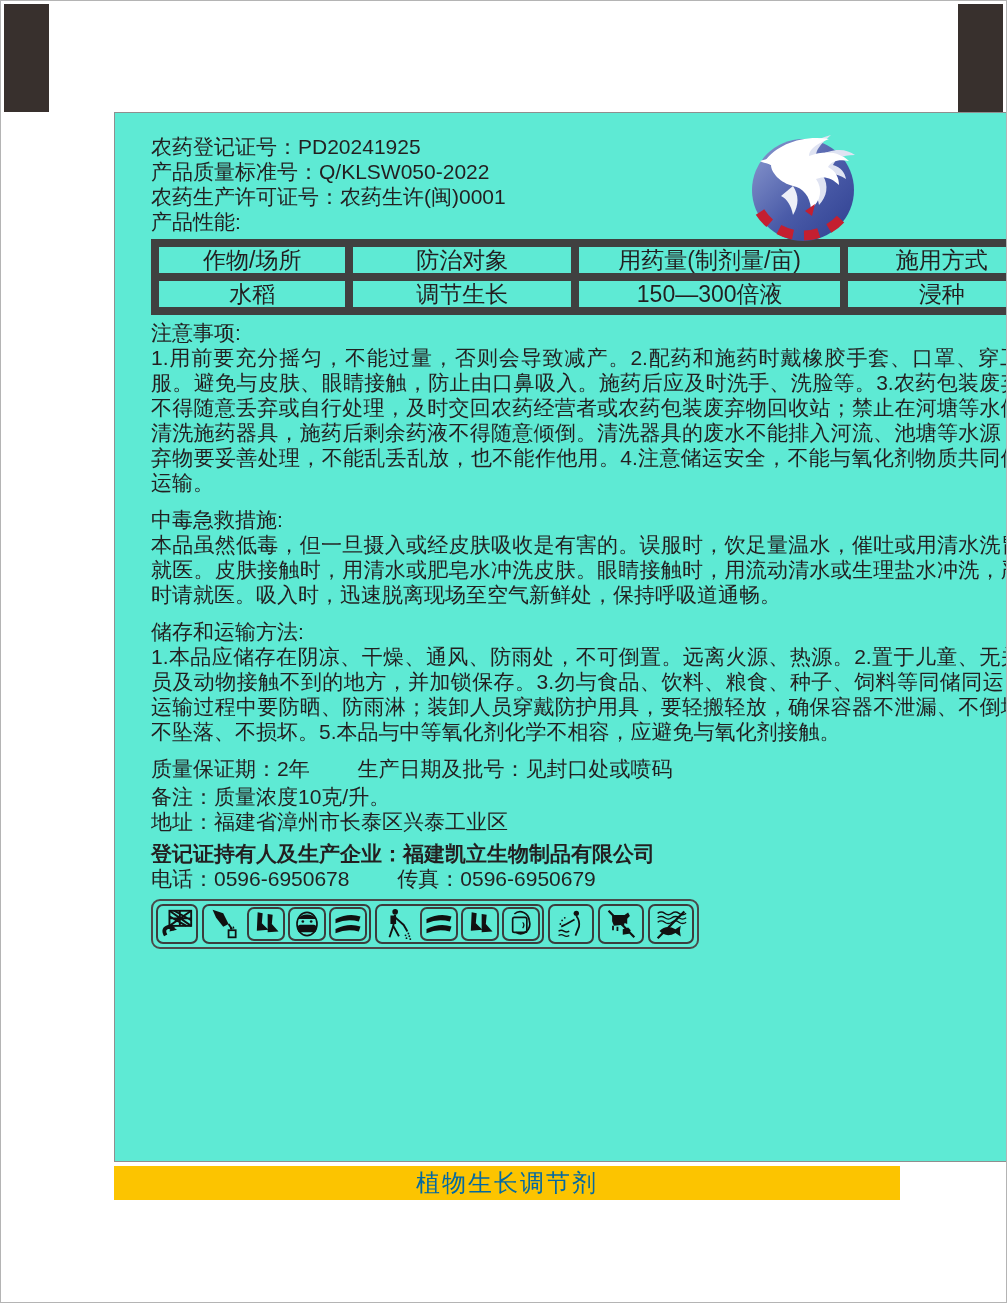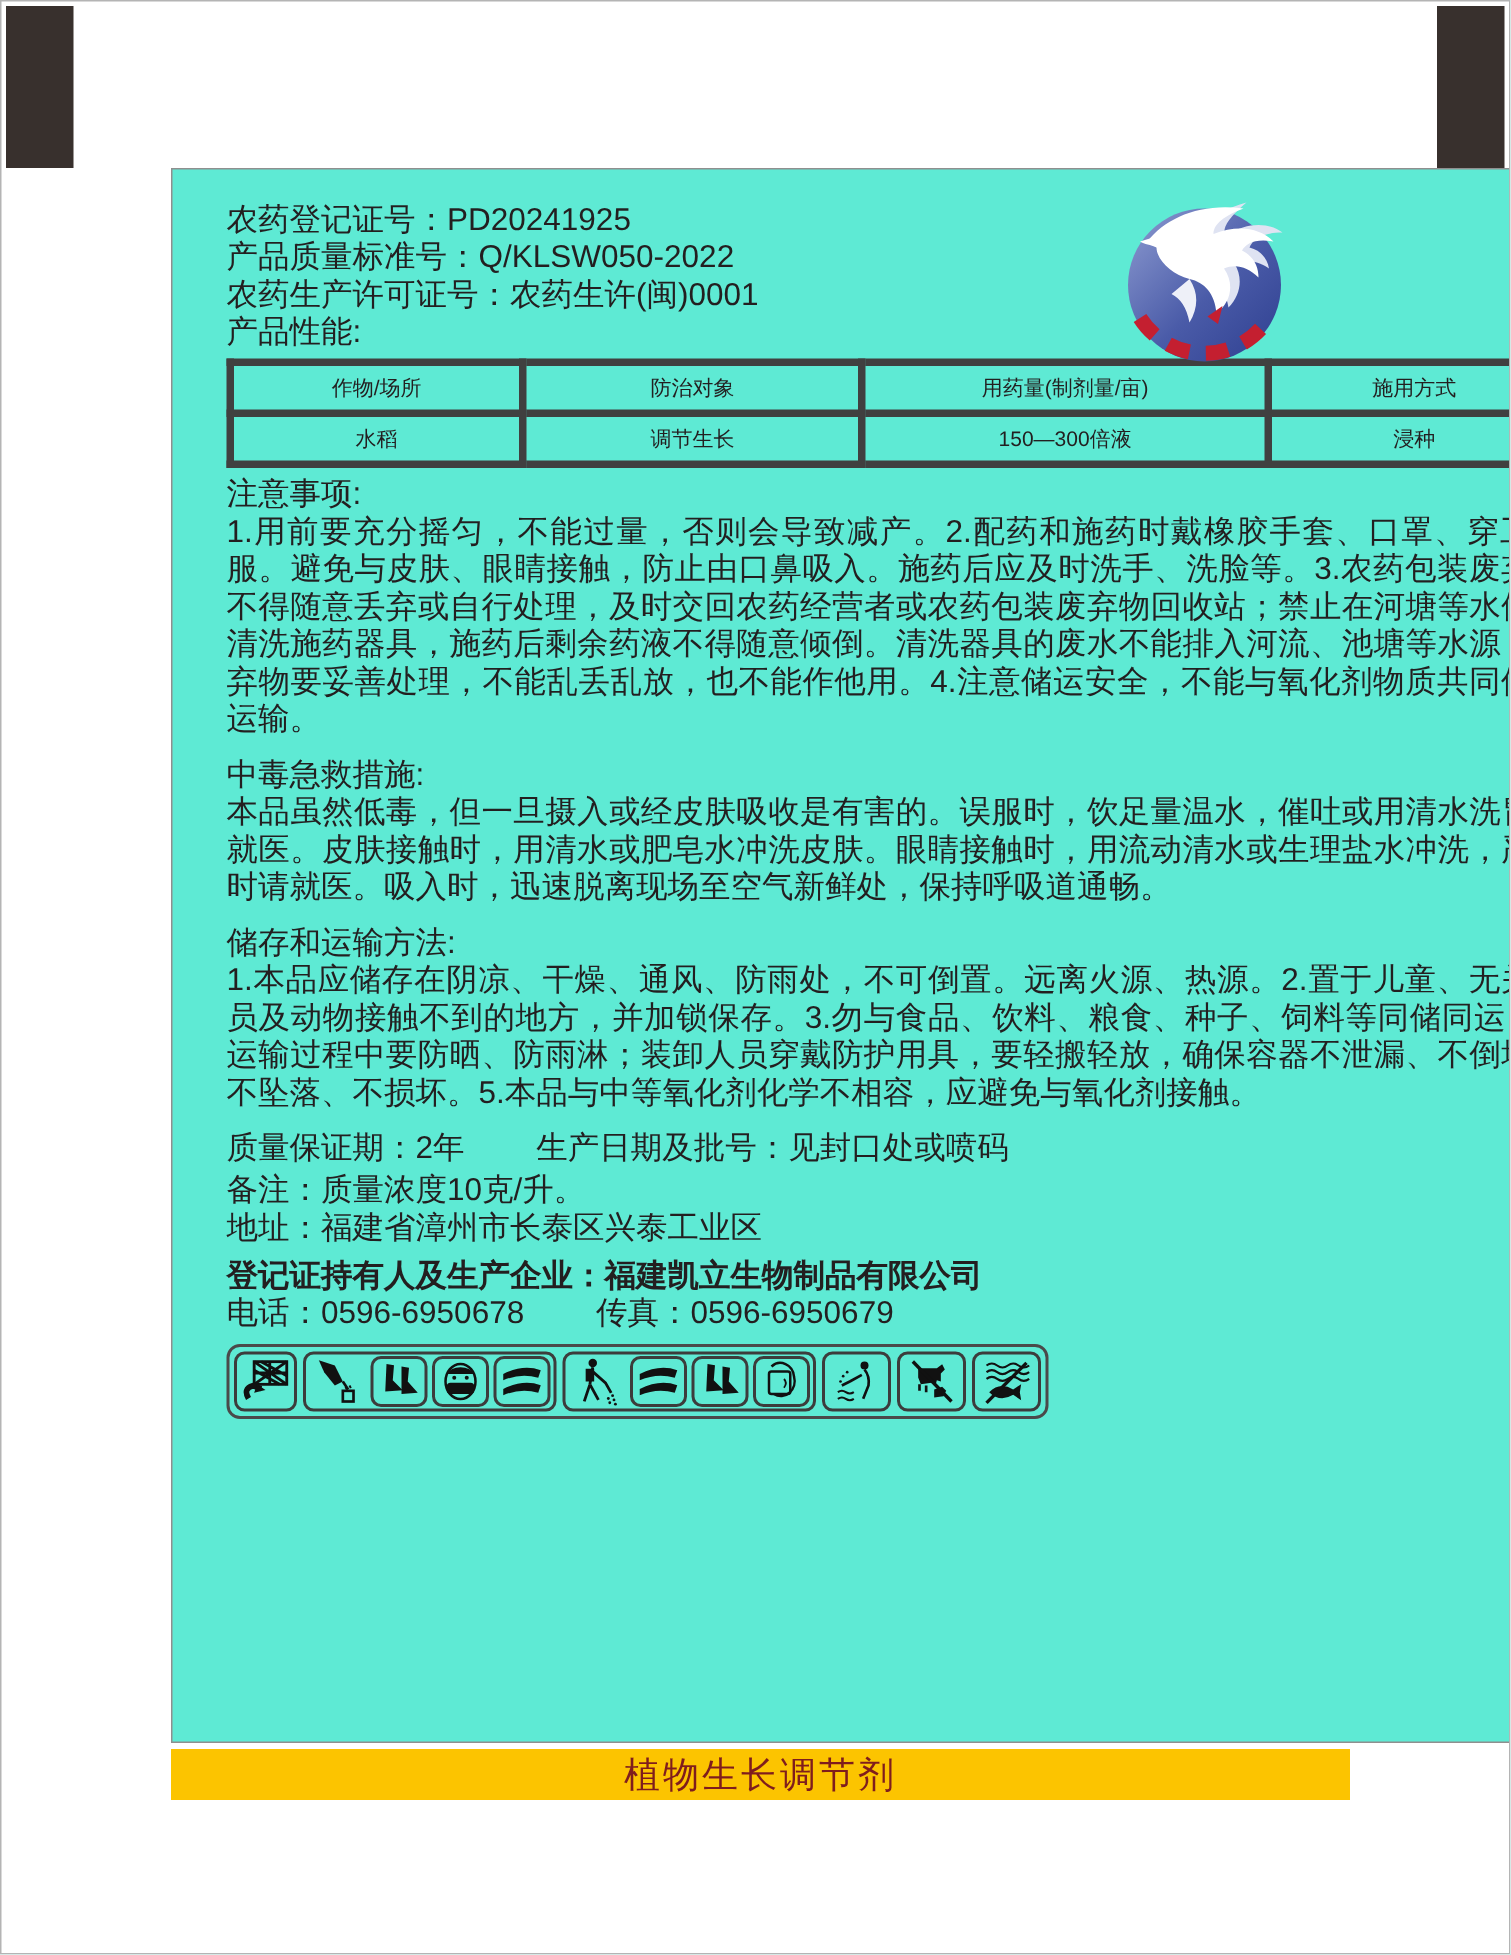--- a/index.html
+++ b/index.html
@@ -28,22 +28,22 @@
   .sec-gap-s { margin-top:5px; }
   .sec-gap   { margin-top:12px; }
 
   .logo { position:absolute; left:628px; top:14px; width:122px; height:120px; }
 
   table.usage {
     width:100%; border-collapse:collapse; margin:5px 0 4px 0;
     table-layout:fixed;
   }
   table.usage th, table.usage td {
-    border:5px solid #404040; font-weight:400; text-align:center;
-    height:34px; padding:0; font-size:14px;
+    border:8px solid #404040; font-weight:400; text-align:center;
+    height:34px; padding:0; font-size:23px;
   }
   .col1{width:22%;} .col2{width:25.5%;} .col3{width:30.5%;} .col4{width:22%;}
 
   .warranty span { display:inline-block; }
   .warranty .gap { margin-left:42px; }
   .company-bold { font-weight:700; font-size:21px; margin-top:7px; }
   .remark { margin-top:3px; }
 
   .picto-strip {
     margin-top:8px; display:inline-flex; align-items:center; gap:4px;
@@ -55,21 +55,21 @@
   }
   .picto-cell { width:42px; }
   .picto-cell.wide { width:46px; }
   .picto-group { padding:0 2px; gap:3px; }
   .picto-group .picto-cell { height:34px; width:38px; border-width:2px; }
   .picto-free { width:38px; height:38px; display:flex; align-items:center; justify-content:center; }
   .picto-strip svg { display:block; }
 
   .banner {
     position:absolute; left:113px; top:1165px; width:786px; height:34px;
-    background:#fcc400; color:#7f1d1d; display:flex; align-items:center; justify-content:center;
+    background:#fcc400; color:#0369a1; display:flex; align-items:center; justify-content:center;
     font-size:24px; font-weight:500; letter-spacing:2px;
   }
 </style>
 </head>
 <body>
 
 <div class="page">
   <div class="corner left"></div>
   <div class="corner right"></div>
 

